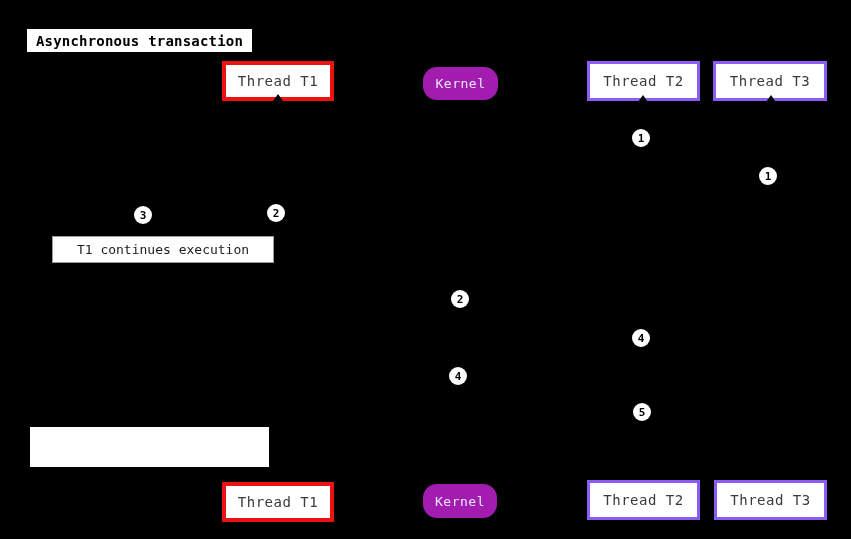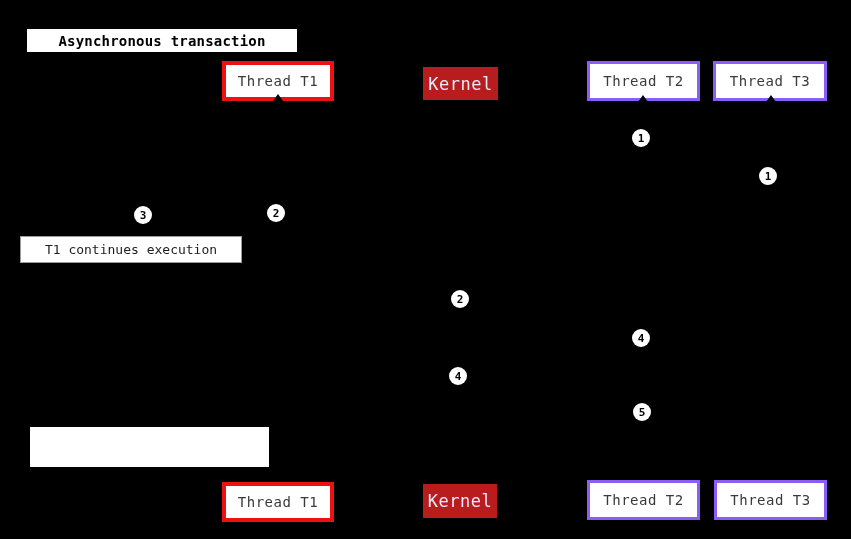--- a/index.html
+++ b/index.html
@@ -11,60 +11,60 @@
   .box{display:flex;align-items:center;justify-content:center;}
   .title-box{
     background:#ffffff;color:#000000;font-weight:bold;font-size:14px;letter-spacing:0.2px;
   }
   .participant{
     background:#ffffff;color:#3a3a3a;font-size:14px;letter-spacing:0.5px;
   }
   .border-red{border:4px solid #ee1111;}
   .border-blue{border:3px solid #8b5cf6;}
   .kernel{
-    background:#b91c1c;color:#e9e9ff;font-size:17px;letter-spacing:0.5px;
+    background:#a21caf;color:#e9e9ff;font-size:13px;letter-spacing:0.5px;border-radius:14px;
   }
   .badge{
     width:18px;height:18px;border-radius:50%;background:#ffffff;color:#000000;
     font-size:11px;font-weight:bold;display:flex;align-items:center;justify-content:center;
   }
   .note{
     background:#ffffff;color:#1c1c1c;font-size:13px;display:flex;align-items:center;justify-content:center;
   }
   .note-bordered{border:1px solid #9a9a9a;}
   .tri{width:0;height:0;}
   .tri-up{border-left:5px solid transparent;border-right:5px solid transparent;border-bottom:7px solid #000;}
   .tri-down{border-left:5px solid transparent;border-right:5px solid transparent;border-top:7px solid #000;}
 </style>
 </head>
 <body>
 
 <div class="canvas">
 
-  <div class="abs box title-box" style="left:27px;top:29px;width:270px;height:23px;">Asynchronous transaction</div>
+  <div class="abs box title-box" style="left:27px;top:29px;width:225px;height:23px;">Asynchronous transaction</div>
 
   <div class="abs box participant border-red" style="left:222px;top:61px;width:112px;height:40px;">Thread T1</div>
   <div class="abs box kernel" style="left:423px;top:67px;width:75px;height:33px;">Kernel</div>
   <div class="abs box participant border-blue" style="left:587px;top:61px;width:113px;height:40px;">Thread T2</div>
   <div class="abs box participant border-blue" style="left:713px;top:61px;width:114px;height:40px;">Thread T3</div>
 
   <div class="abs tri tri-up" style="left:273px;top:94px;"></div>
   <div class="abs tri tri-up" style="left:638px;top:95px;"></div>
   <div class="abs tri tri-up" style="left:766px;top:95px;"></div>
 
   <div class="abs badge" style="left:632px;top:129px;">1</div>
   <div class="abs badge" style="left:759px;top:167px;">1</div>
   <div class="abs badge" style="left:267px;top:204px;">2</div>
   <div class="abs badge" style="left:134px;top:206px;">3</div>
   <div class="abs badge" style="left:451px;top:290px;">2</div>
   <div class="abs badge" style="left:632px;top:329px;">4</div>
   <div class="abs badge" style="left:449px;top:367px;">4</div>
   <div class="abs badge" style="left:633px;top:403px;">5</div>
 
-  <div class="abs note note-bordered" style="left:20px;top:236px;width:222px;height:27px;">T1 continues execution</div>
+  <div class="abs note note-bordered" style="left:52px;top:236px;width:222px;height:27px;">T1 continues execution</div>
   <div class="abs note" style="left:30px;top:427px;width:239px;height:40px;"></div>
 
   <div class="abs tri tri-down" style="left:273px;top:474px;"></div>
   <div class="abs tri tri-down" style="left:638px;top:473px;"></div>
   <div class="abs tri tri-down" style="left:766px;top:473px;"></div>
 
   <div class="abs box participant border-red" style="left:222px;top:482px;width:112px;height:40px;">Thread T1</div>
   <div class="abs box kernel" style="left:423px;top:484px;width:74px;height:34px;">Kernel</div>
   <div class="abs box participant border-blue" style="left:587px;top:480px;width:113px;height:40px;">Thread T2</div>
   <div class="abs box participant border-blue" style="left:714px;top:480px;width:113px;height:40px;">Thread T3</div>

